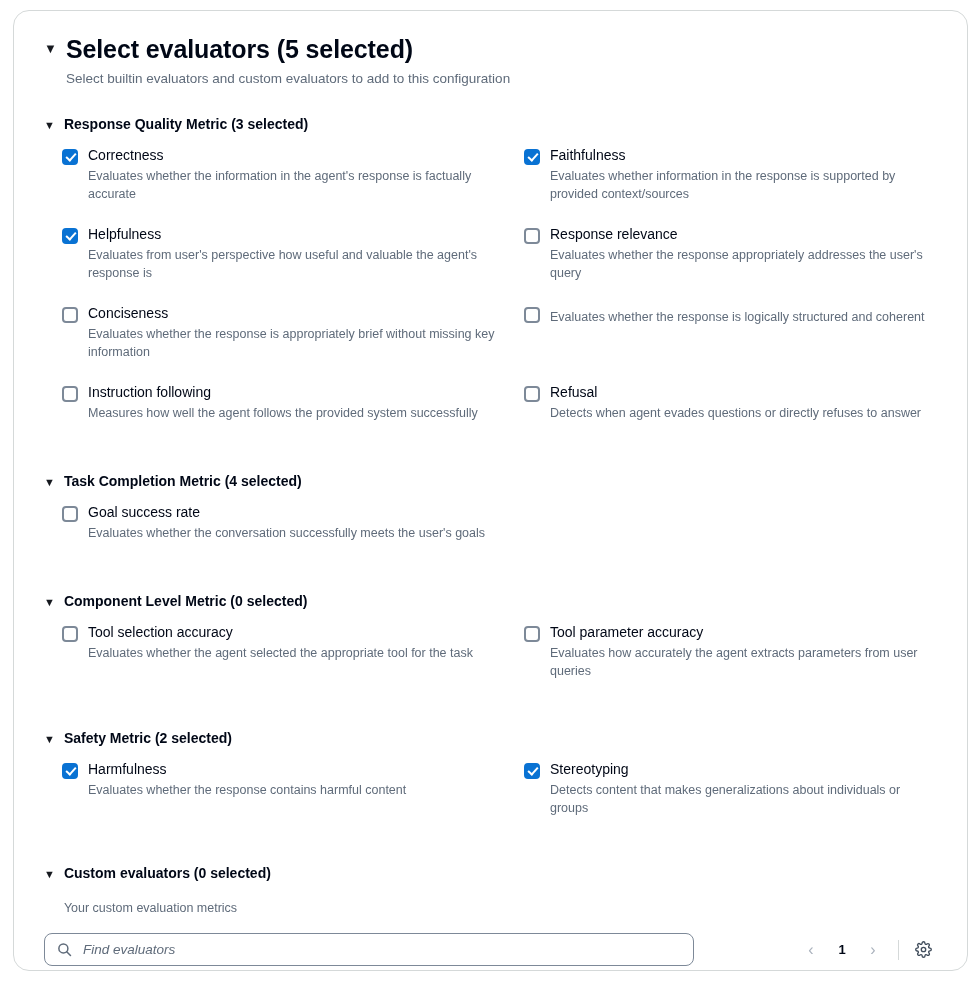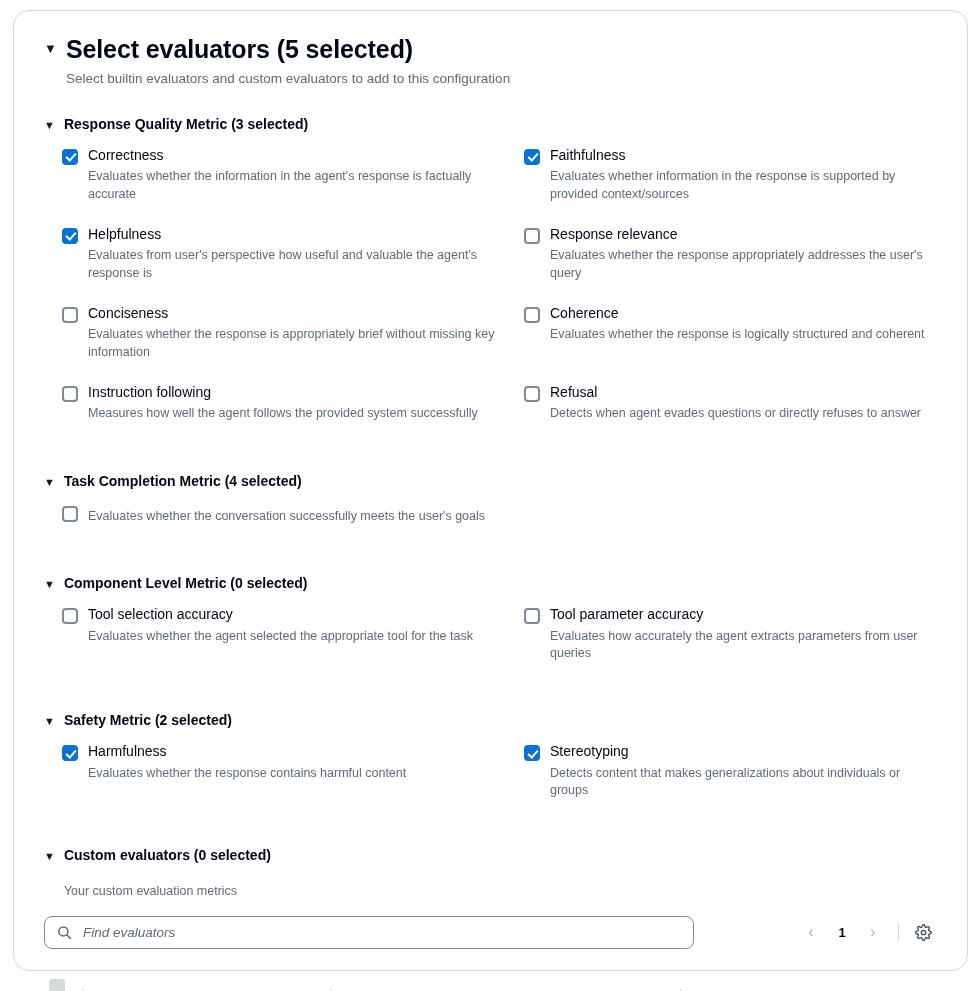--- a/index.html
+++ b/index.html
@@ -295,21 +295,20 @@
             <div class="opt">
               <div class="cb"></div>
               <div class="opt-text">
                 <div class="opt-label">Conciseness</div>
                 <div class="opt-desc">Evaluates whether the response is appropriately brief without missing key information</div>
               </div>
             </div>
             <div class="opt r">
               <div class="cb"></div>
               <div class="opt-text">
-                <div class="opt-label">Coherence</div>
                 <div class="opt-desc">Evaluates whether the response is logically structured and coherent</div>
               </div>
             </div>
             <div class="opt">
               <div class="cb"></div>
               <div class="opt-text">
                 <div class="opt-label">Instruction following</div>
                 <div class="opt-desc">Measures how well the agent follows the provided system successfully</div>
               </div>
             </div>
@@ -324,20 +323,21 @@
         </div>
         <div class="section">
           <div class="sec-head">
             <span class="caret sub">▼</span>
             <div class="group-title">Task Completion Metric (4 selected)</div>
           </div>
           <div class="opt-grid">
             <div class="opt">
               <div class="cb"></div>
               <div class="opt-text">
+                <div class="opt-label">Goal success rate</div>
                 <div class="opt-desc">Evaluates whether the conversation successfully meets the user's goals</div>
               </div>
             </div>
           </div>
         </div>
         <div class="section">
           <div class="sec-head">
             <span class="caret sub">▼</span>
             <div class="group-title">Component Level Metric (0 selected)</div>
           </div>

